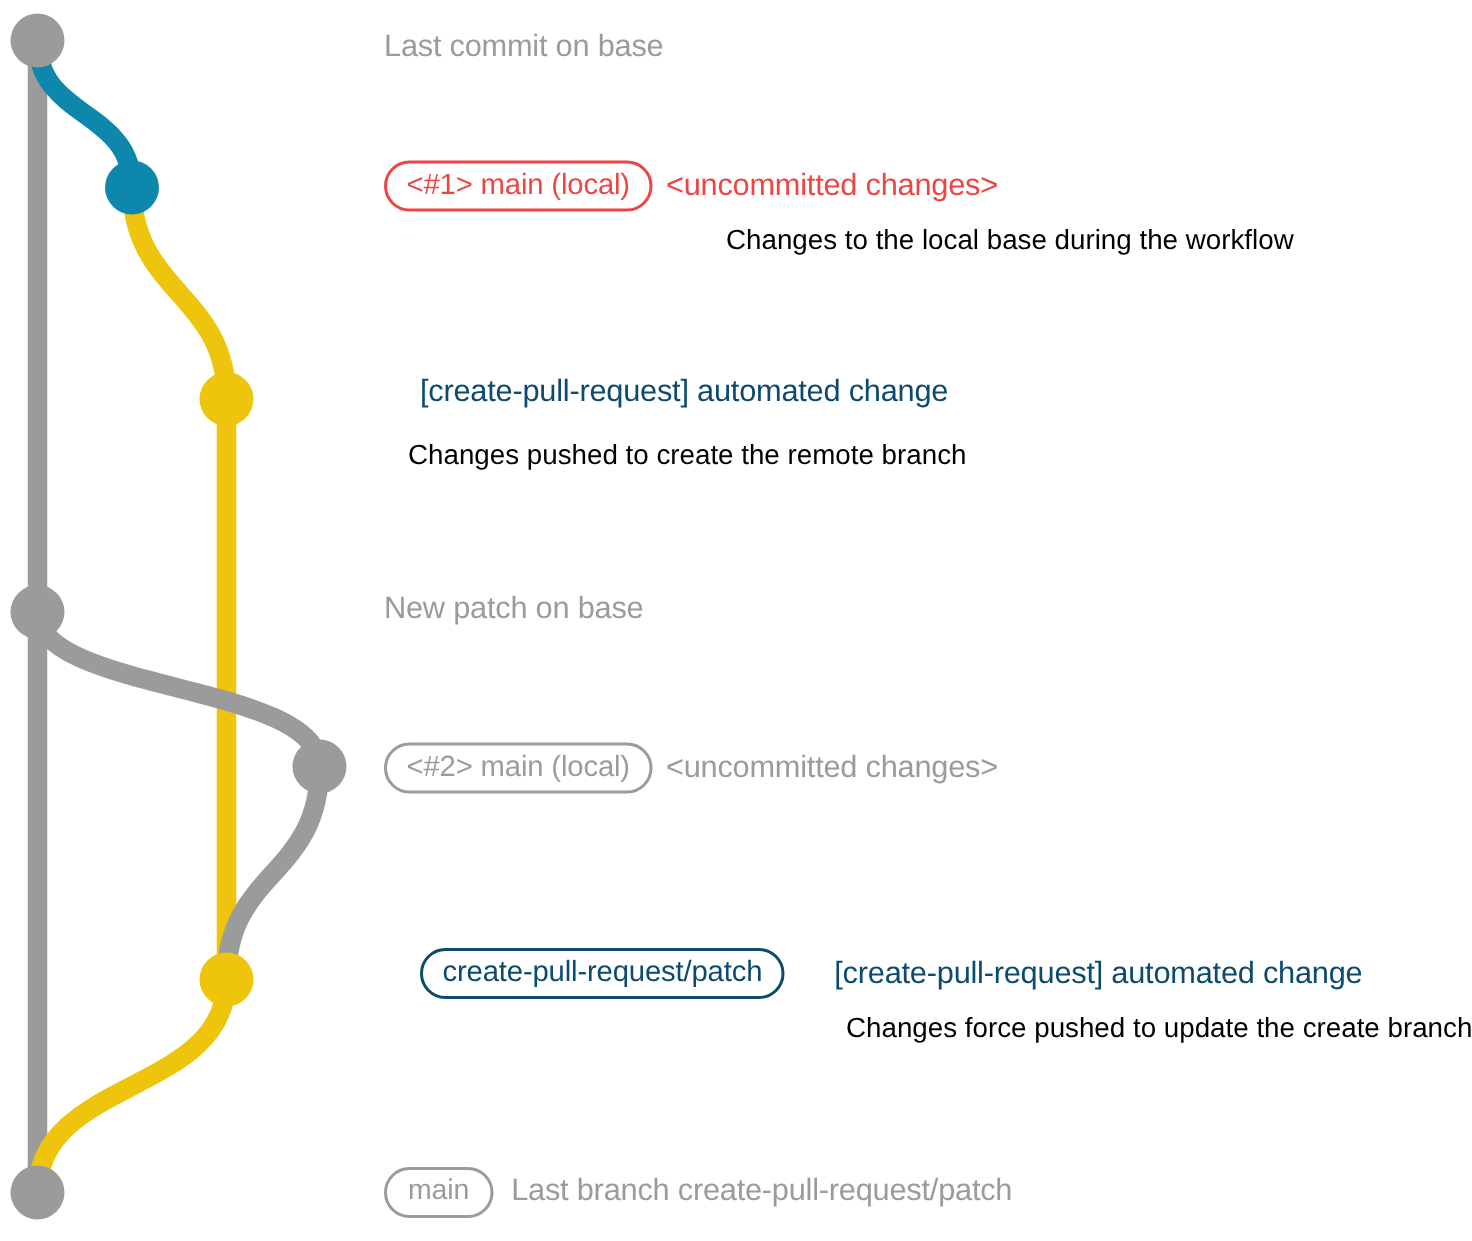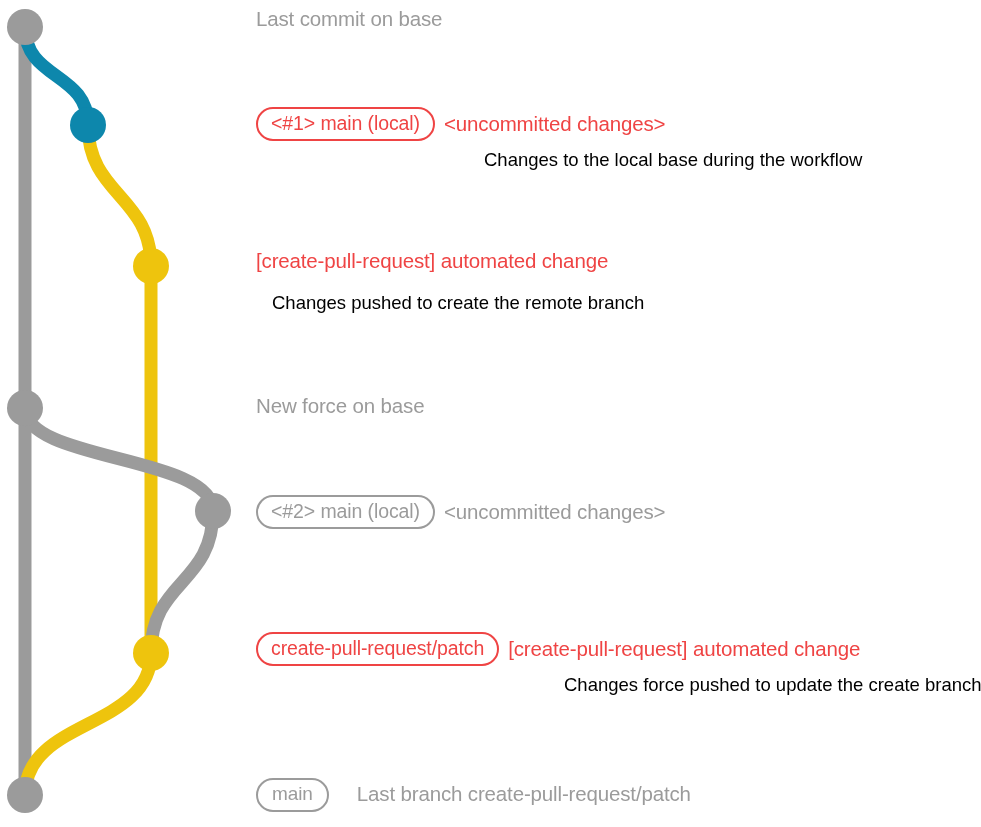--- a/index.html
+++ b/index.html
@@ -85,38 +85,38 @@
     font-family: Liberation Sans, sans-serif;
     font-size: 18.5px;
     line-height: 1.12;
     color: #000000;
     white-space: nowrap;
     margin-top: 9px;
   }
 
   
   .c-teal   { color: #ef4444; }
-  .c-yellow { color: #ef4444; }
+  .c-yellow { color: #0c4a6e; margin-left: 24px; }
   .c-gray   { color: #9b9b9b; }
 
   
-  #row-last-commit      { top: 8px; }
+  #row-last-commit      { top: 20px; }
   #row-local-1          { top: 107px; }
   #row-automated-1      { top: 250px; }
   #row-new-commit       { top: 395px; }
   #row-local-2          { top: 495px; }
   #row-patch            { top: 632px; }
   #row-merge            { top: 778px; }
 
   #row-local-2 .sub-indent { padding-left: 228px; }
   #row-local-1 .sub-indent { padding-left: 228px; }
   #row-automated-1 .sub-indent { padding-left: 16px; margin-top: 20px; }
   #row-patch .sub-indent { padding-left: 308px; }
 
-  #row-merge .row-head { gap: 28px; }
+  #row-merge .row-head { gap: 12px; }
   #row-merge .pill { font-size: 19px; padding: 4px 14px 5px; }
 </style>
 </head>
 <body>
 
 <div id="diagram-root">
 
   <svg id="graph-svg" viewBox="0 0 260 827" width="260" height="827" xmlns="http://www.w3.org/2000/svg">
 
     <path d="M25,27 L25,795" fill="none" stroke="#9b9b9b" stroke-width="13" stroke-linecap="round"></path>
@@ -160,21 +160,21 @@
 
     <div class="row" id="row-automated-1">
       <div class="row-head">
         <span class="plain-headline c-yellow">[create-pull-request] automated change</span>
       </div>
       <div class="subtext sub-indent">Changes pushed to create the remote branch</div>
     </div>
 
     <div class="row" id="row-new-commit">
       <div class="row-head">
-        <span class="plain-headline c-gray">New force on base</span>
+        <span class="plain-headline c-gray">New patch on base</span>
       </div>
     </div>
 
     <div class="row" id="row-local-2">
       <div class="row-head">
         <span class="pill c-gray">&lt;#2&gt; main (local)</span>
         <span class="headline c-gray">&lt;uncommitted changes&gt;</span>
       </div>
     </div>
 

